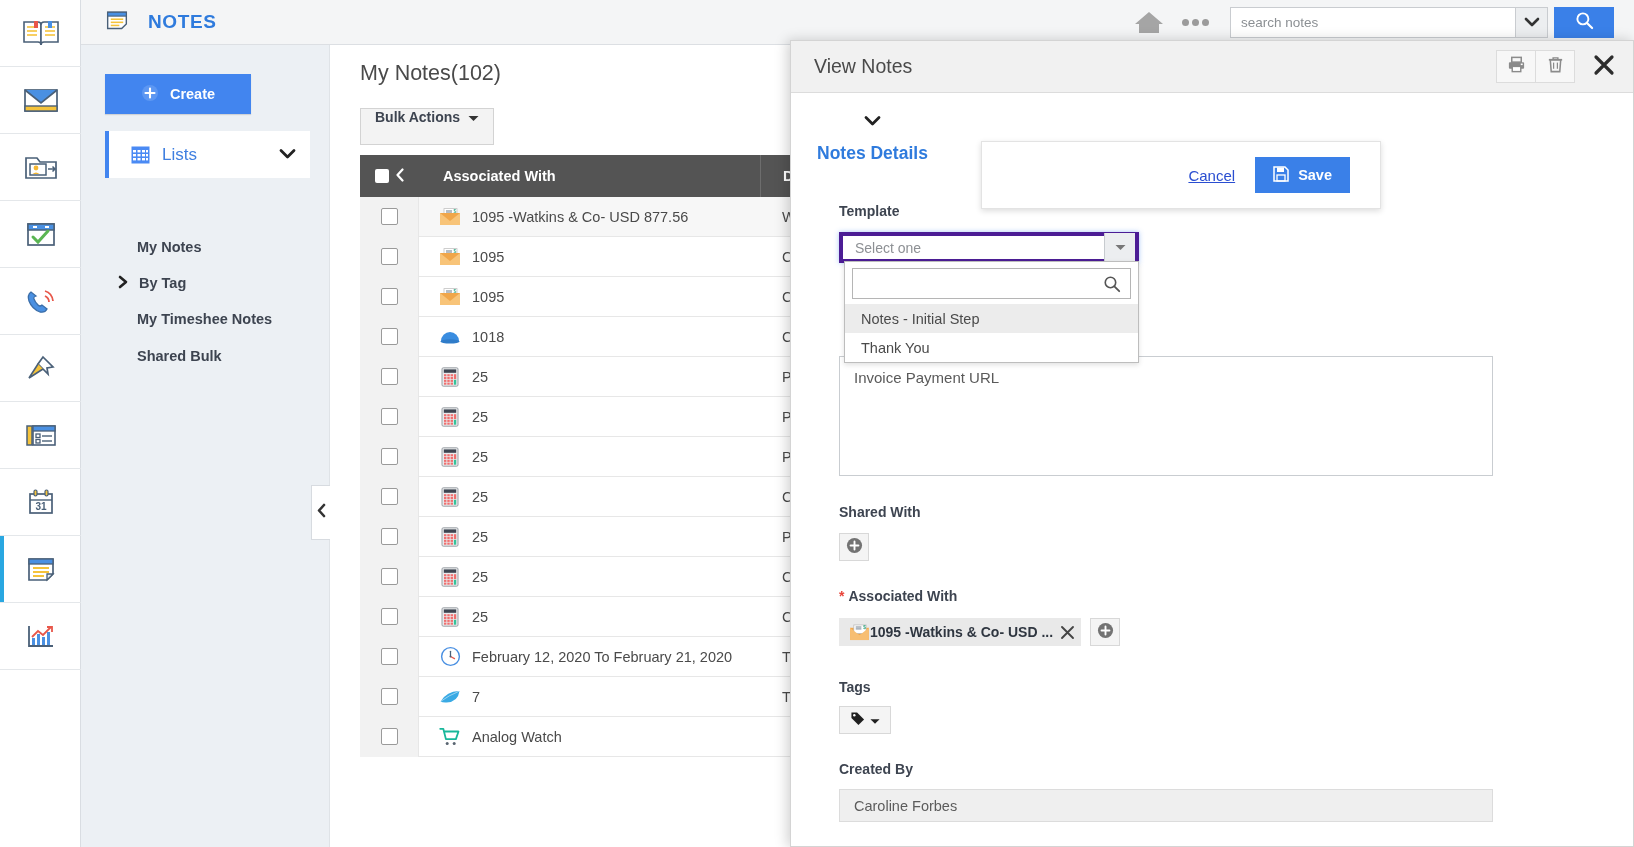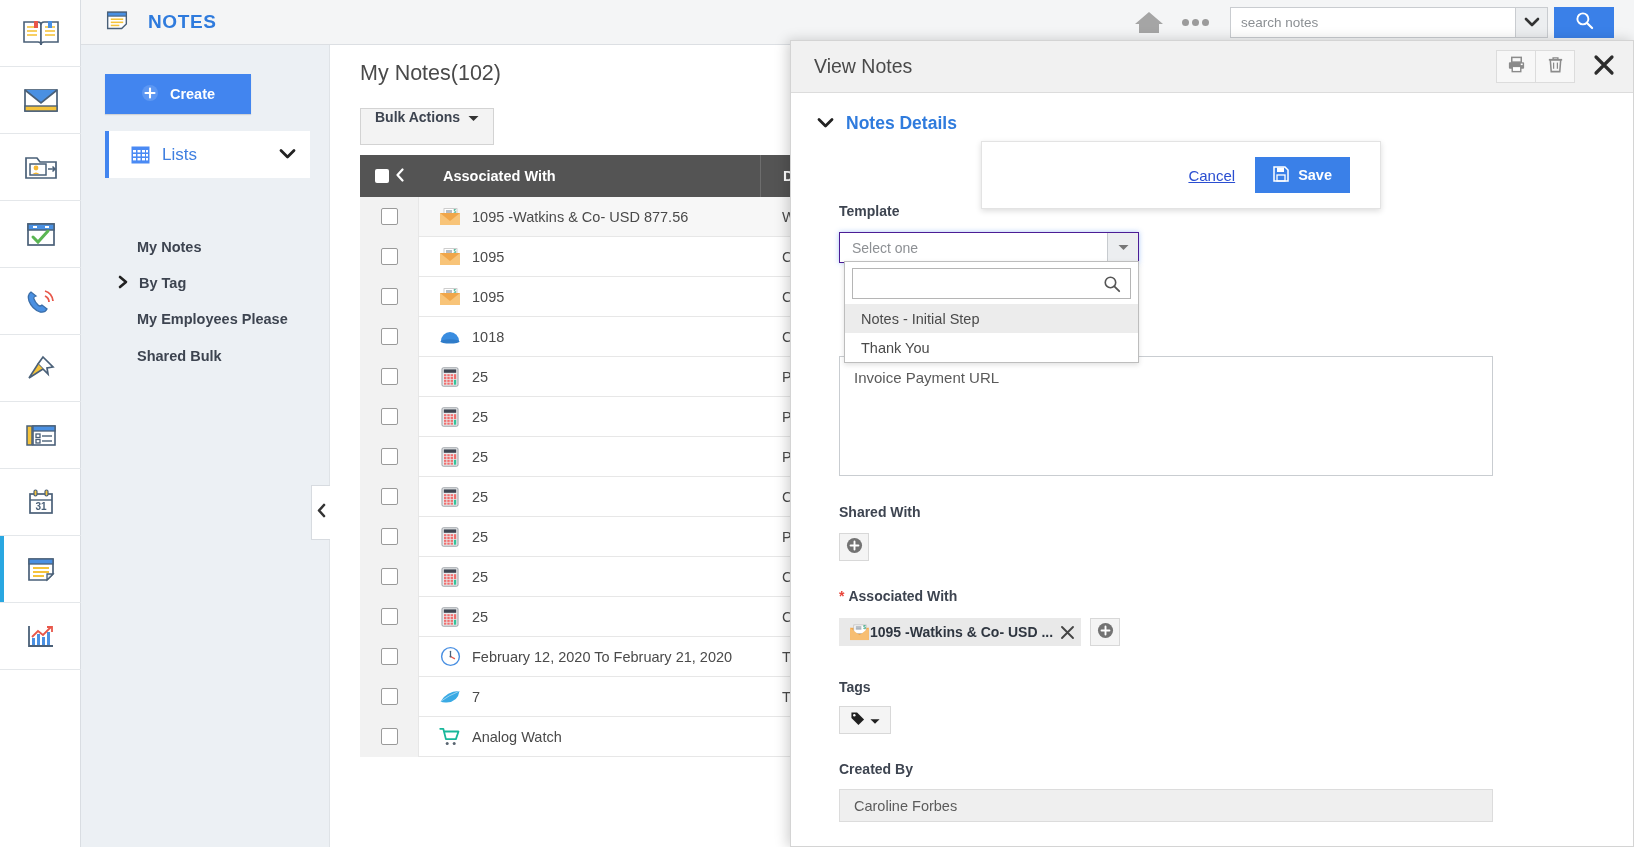--- a/index.html
+++ b/index.html
@@ -154,21 +154,21 @@
   .tool-btn {
     width:40px; height:33px; background:#f7f7f7; border:1px solid #dcdcdc;
     display:flex; align-items:center; justify-content:center; cursor:pointer;
     margin-left:-1px;
   }
   #close-x { margin-left:18px; cursor:pointer; display:flex; align-items:center; }
 
   #modal-body { position:relative; height:755px; }
   #section-header {
     position:absolute; left:26px; top:20px;
-    display:flex; align-items:center; gap:12px; cursor:pointer;
+    display:flex; align-items:center; gap:12px; cursor:pointer;flex-direction:column;
   }
   #section-header .stxt { color:#2f7bdd; font-size:17.5px; font-weight:bold; }
 
   #action-bar {
     position:absolute; left:190px; top:48px; width:400px; height:68px;
     background:#fff; border:1px solid #e3e3e3; box-shadow:0 2px 6px rgba(0,0,0,.14);
     display:flex; align-items:center; justify-content:flex-end; gap:20px;
     padding-right:30px; z-index:6;
   }
   #cancel-link { color:#2a4ed1; font-size:15px; text-decoration:underline; cursor:pointer; }
@@ -176,21 +176,21 @@
     background:#3a80e8; color:#fff; border:none; height:36px; padding:0 18px;
     display:flex; align-items:center; gap:9px; cursor:pointer;
     font-size:14.5px; font-weight:bold; font-family:"Liberation Sans", sans-serif;
   }
 
   .fld-label { position:absolute; font-size:14px; font-weight:bold; color:#3d4450; }
   .req-star { color:#e8443a; margin-right:4px; font-weight:bold;}
 
   #tpl-box {
     position:absolute; left:48px; top:139px; width:300px; height:31px;
-    border:1px solid #4c1d95; background:#fff;
+    border:4px solid #4c1d95; background:#fff;
     box-shadow:0 0 5px rgba(66,133,239,.45);
     display:flex; align-items:center; z-index:8;
   }
   #tpl-value { padding-left:12px; color:#8d9094; font-size:14px; }
   #tpl-caret {
     margin-left:auto; width:31px; height:29px; background:#eceef0;
     border-left:1px solid #c7cbcf;
     display:flex; align-items:center; justify-content:center; cursor:pointer;
   }
   #tpl-drop {
@@ -446,21 +446,21 @@
   </div>
   <div class="nav-item" style="top:220px;height:36px;padding-left:12px;gap:10px;">
     <span>
       <svg width="12" height="14" viewBox="0 0 12 14">
           <path d="M3 2 L9 7 L3 12" stroke="#222" stroke-width="2.6" fill="none" stroke-linecap="round" stroke-linejoin="round"></path>
         </svg>
     </span>
     <span>By Tag</span>
   </div>
   <div class="nav-item" style="top:256px;height:36px;padding-left:32px;">
-    <span>My Employees Please</span>
+    <span>My Timeshee Notes</span>
   </div>
   <div class="nav-item" style="top:293px;height:36px;padding-left:32px;">
     <span>Shared Bulk</span>
   </div>
 
   <div id="collapse-handle">
     <span>
       <svg width="11" height="15" viewBox="0 0 11 15">
           <path d="M8 2 L3 7.5 L8 13" stroke="#333" stroke-width="2.6" fill="none" stroke-linecap="round" stroke-linejoin="round"></path>
         </svg>

